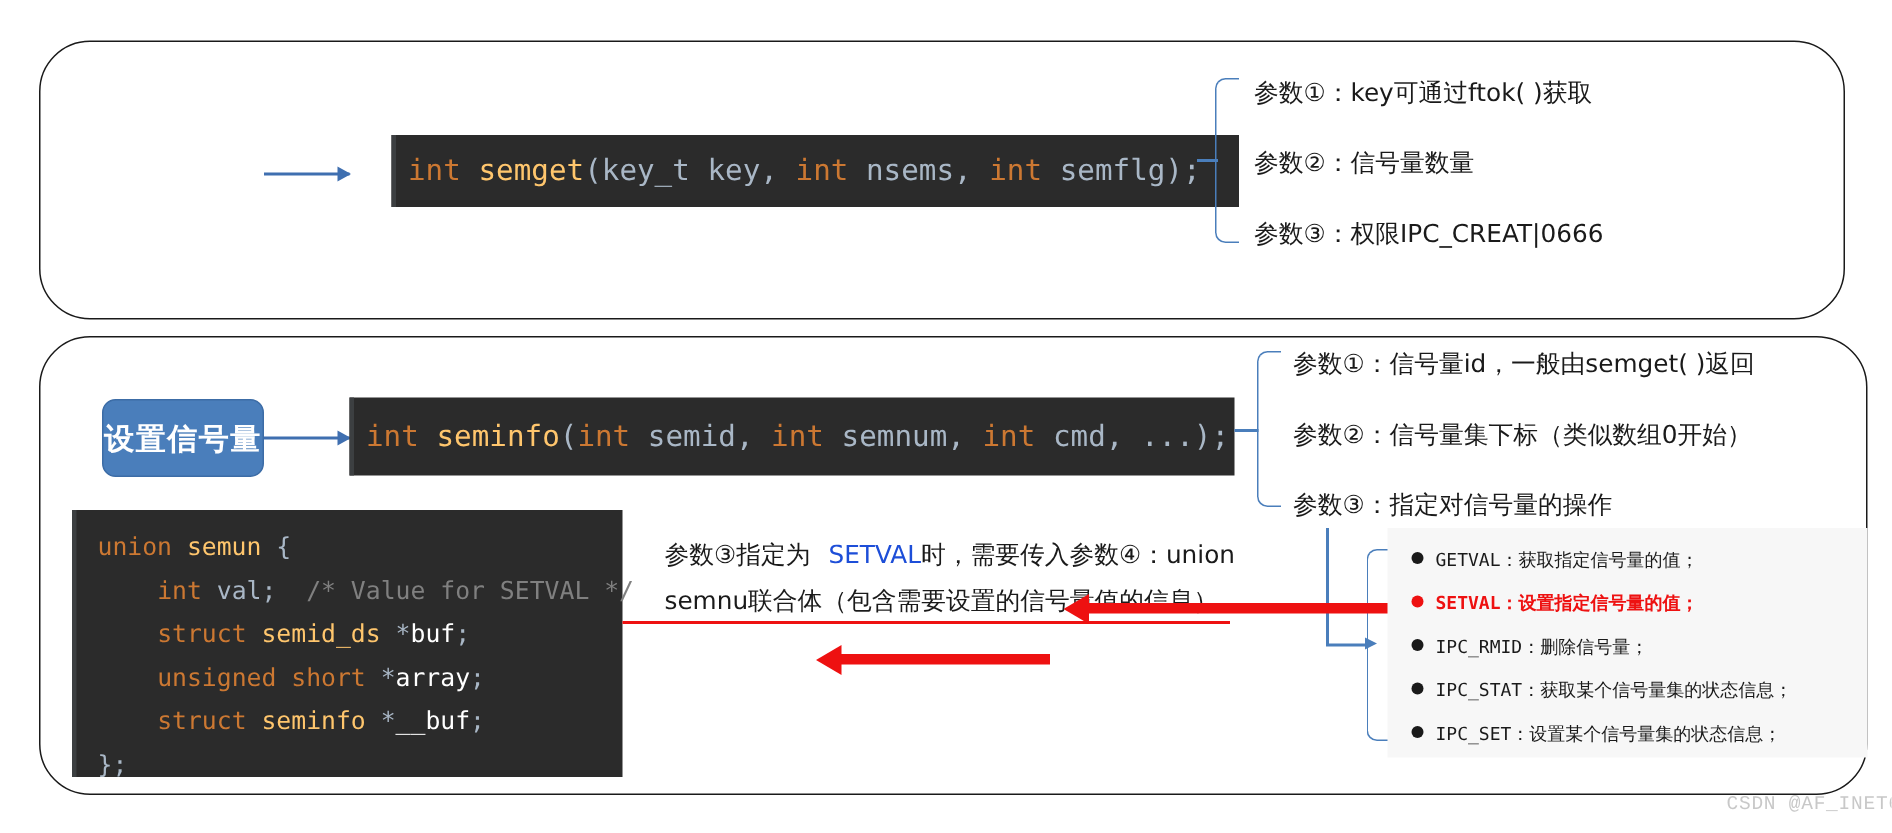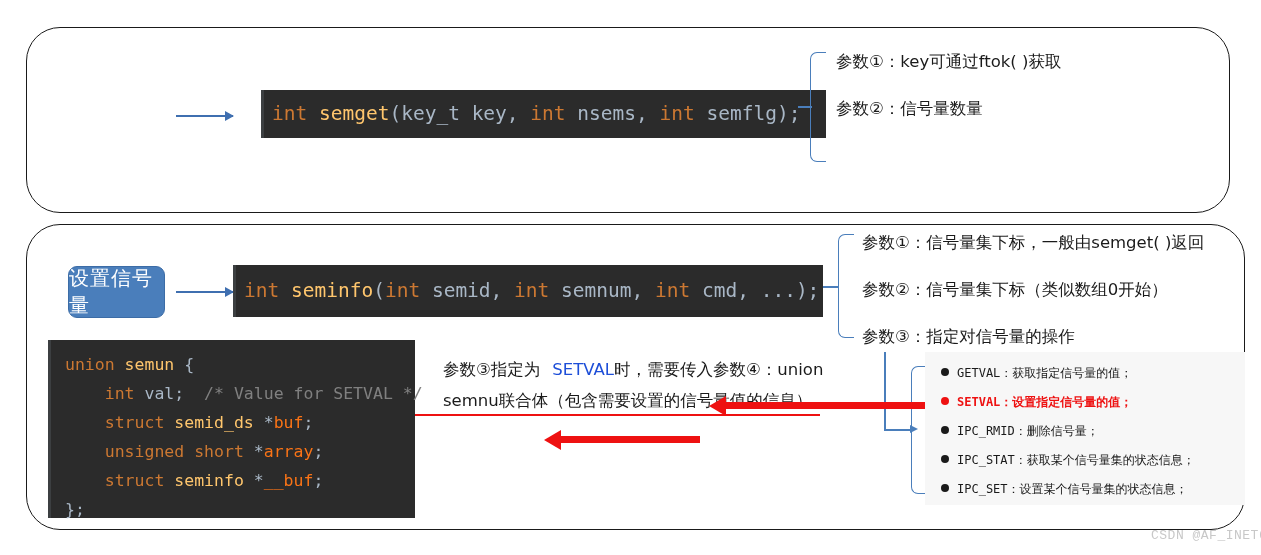--- a/index.html
+++ b/index.html
@@ -27,21 +27,21 @@
     background: #4a7ebb;
     border: 1.2px solid #3c6ca6;
     border-radius: 9px;
     color: #ffffff;
     font-size: 20px;
     letter-spacing: 1px;
     display: flex; align-items: center; justify-content: center;
     font-family: "DejaVu Sans", sans-serif;
   }
   #pill-get { left: 68px; top: 91px; width: 108px; height: 50px; }
-  #pill-set { left: 68px; top: 266px; width: 97px; height: 52px; }
+  #pill-set { left: 68px; top: 266px; width: 108px; height: 52px; font-weight: bold; }
 
   
   .blue-arrow { position: absolute; height: 2px; background: #3f6fb0; }
   .blue-arrow::after {
     content: ""; position: absolute; right: -1px; top: -4px;
     border-left: 9px solid #3f6fb0;
     border-top: 5px solid transparent;
     border-bottom: 5px solid transparent;
   }
   #arrow-get { left: 176px; top: 115px; width: 57px; }
@@ -59,21 +59,21 @@
   #code-semget { left: 233px; top: 90px; width: 565px; height: 48px;
                  font-size: 19.5px; line-height: 48px; padding-left: 8px; margin-left: 28px; }
   #code-semctl { left: 233px; top: 265px; width: 590px; height: 52px;
                  font-size: 19.5px; line-height: 52px; padding-left: 8px; }
   #code-union  { left: 48px; top: 340px; width: 367px; height: 178px;
                  font-size: 16.5px; line-height: 29px; padding: 10px 0 10px 14px; }
 
   .kw  { color: #cc7832; }       
   .fn  { color: #ffc66d; }       
   .id  { color: #a9b7c6; }       
-  .ptr { color: #f97316; }       
+  .ptr { color: #ffffff; }       
   .cm  { color: #808080; }       
   .pn  { color: #a9b7c6; }
 
   
   .anno {
     position: absolute;
     font-family: "DejaVu Sans", sans-serif;
     font-size: 16.5px;
     color: #1a1a1a;
     white-space: nowrap;
@@ -137,32 +137,33 @@
 
   <div class="blue-arrow" id="arrow-get"></div>
 
   <div class="code" id="code-semget"><span class="kw">int</span><span class="pn"> </span><span class="fn">semget</span><span class="pn">(</span><span class="id">key_t</span><span class="id"> key, </span><span class="kw">int</span><span class="id"> nsems, </span><span class="kw">int</span><span class="id"> semflg);</span></div>
 
   <div class="bracket" style="left:810px; top:52px; width:16px; height:110px;"></div>
   <div class="stub" style="left:798px; top:106px; width:14px;"></div>
 
   <div class="anno" style="left:836px; top:51px;">参数①：key可通过ftok( )获取</div>
   <div class="anno" style="left:836px; top:98px;">参数②：信号量数量</div>
+  <div class="anno" style="left:836px; top:145px;">参数③：权限IPC_CREAT|0666</div>
 
   <div class="panel" id="panel-semctl"></div>
 
   <div class="pill" id="pill-set">设置信号量</div>
   <div class="blue-arrow" id="arrow-set"></div>
 
   <div class="code" id="code-semctl"><span class="kw">int</span><span class="pn"> </span><span class="fn">seminfo</span><span class="pn">(</span><span class="kw">int</span><span class="id"> semid, </span><span class="kw">int</span><span class="id"> semnum, </span><span class="kw">int</span><span class="id"> cmd, ...);</span></div>
 
   <div class="bracket" style="left:838px; top:234px; width:16px; height:104px;"></div>
   <div class="stub" style="left:823px; top:286px; width:16px;"></div>
 
-  <div class="anno" style="left:862px; top:232px;">参数①：信号量集下标，一般由semget( )返回</div>
+  <div class="anno" style="left:862px; top:232px;">参数①：信号量id，一般由semget( )返回</div>
   <div class="anno" style="left:862px; top:279px;">参数②：信号量集下标（类似数组0开始）</div>
   <div class="anno" style="left:862px; top:326px;">参数③：指定对信号量的操作</div>
 
   <div class="vline" style="left:884px; top:352px; height:78px;"></div>
   <div class="stub" style="left:884px; top:429px; width:28px;"></div>
   <div class="bluehead" style="left:910px; top:425px;"></div>
 
   <div class="bracket" style="left:911px; top:366px; width:16px; height:128px;"></div>
 
   <div class="code" id="code-union"><div><span class="kw">union</span><span class="pn"> </span><span class="fn">semun</span><span class="pn"> {</span></div><div><span class="pn">    </span><span class="kw">int</span><span class="id"> val;  </span><span class="cm">/* Value for SETVAL */</span></div><div><span class="pn">    </span><span class="kw">struct</span><span class="pn"> </span><span class="fn">semid_ds</span><span class="pn"> *</span><span class="ptr">buf</span><span class="pn">;</span></div><div><span class="pn">    </span><span class="kw">unsigned short</span><span class="pn"> *</span><span class="ptr">array</span><span class="pn">;</span></div><div><span class="pn">    </span><span class="kw">struct</span><span class="pn"> </span><span class="fn">seminfo</span><span class="pn"> *</span><span class="ptr">__buf</span><span class="pn">;</span></div><div><span class="pn">};</span></div></div>

